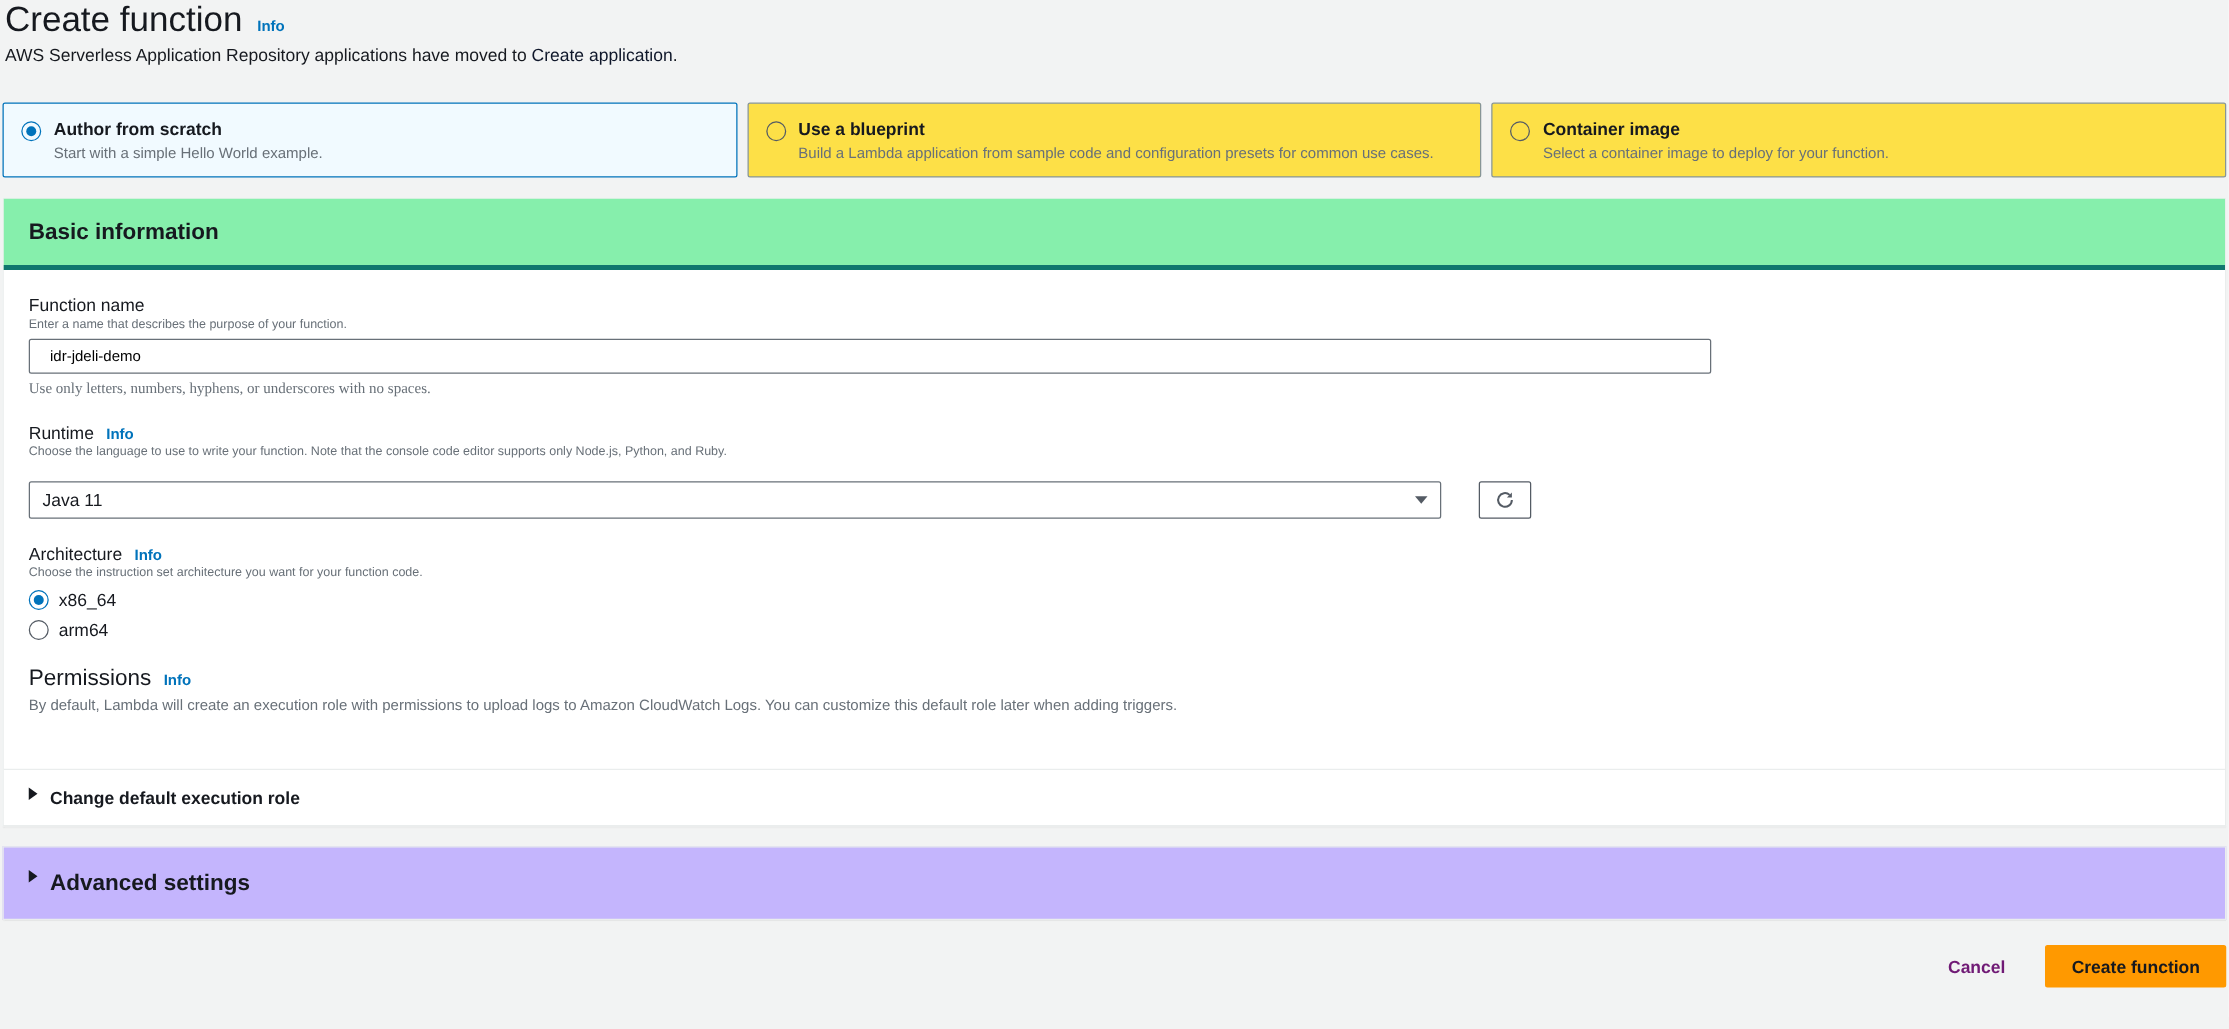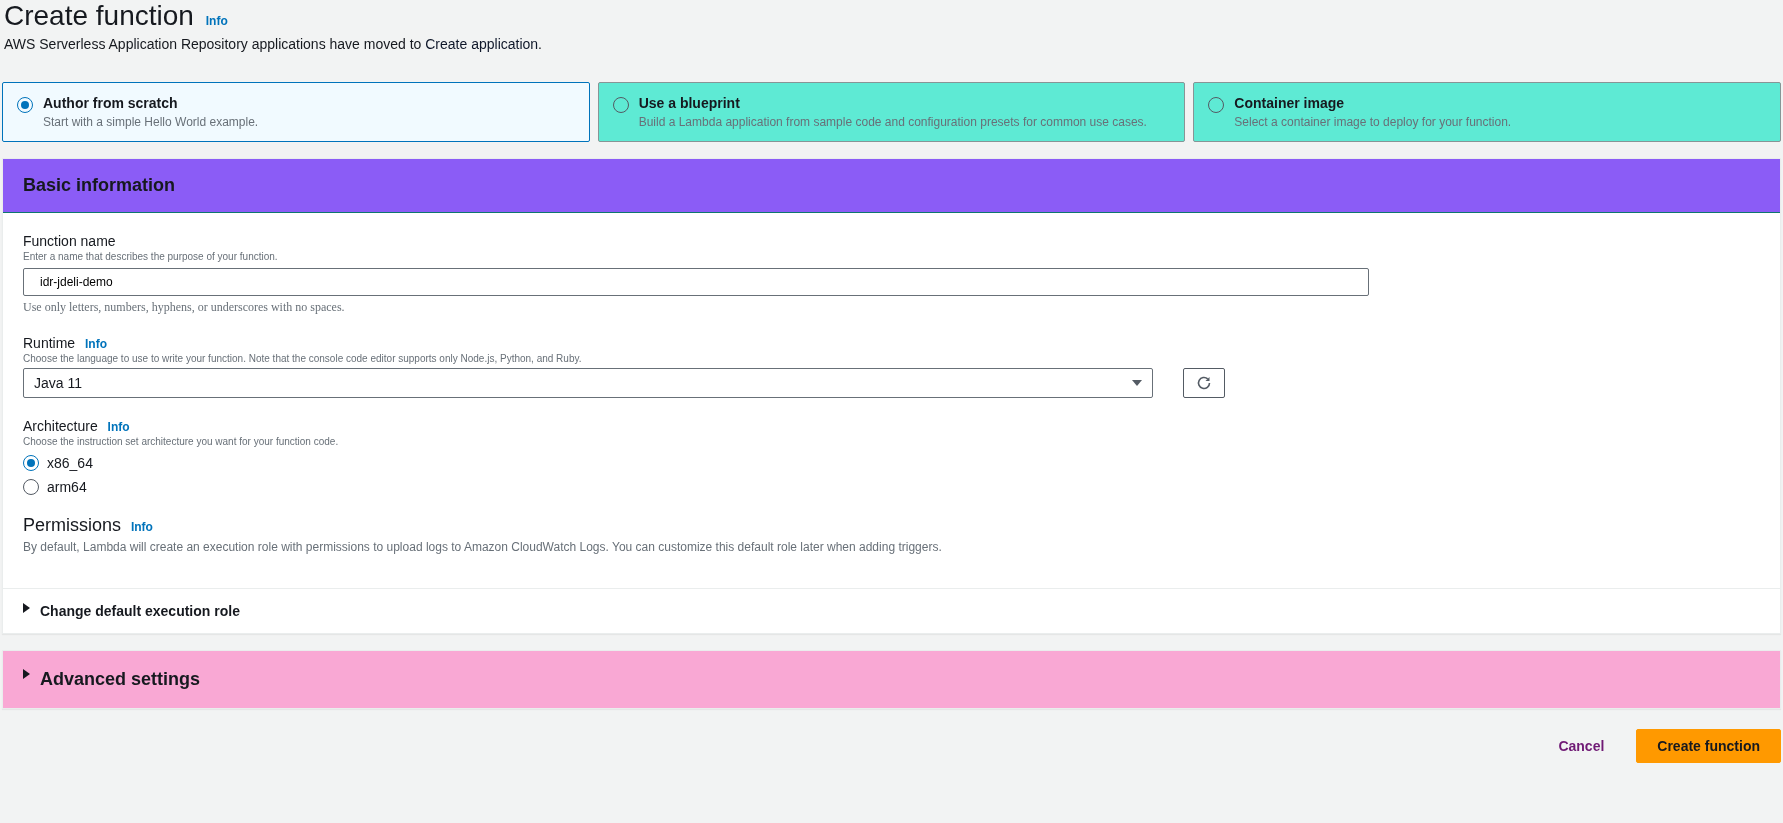--- a/index.html
+++ b/index.html
@@ -43,21 +43,21 @@
     cursor: pointer;
   }
   .option-row {
     display: flex;
     gap: 8px;
     margin: 18px 0 16px 0;
   }
   .option-card {
     flex: 1;
     border: 1px solid #879596;
-    background: #5eead4;
+    background: #fde047;
     border-radius: 2px;
     padding: 12px 14px 12px 14px;
     display: flex;
     align-items: flex-start;
     cursor: pointer;
   }
   .option-card.selected {
     border: 1px solid #0073bb;
     background: #f1faff;
   }
@@ -89,22 +89,22 @@
     margin-top: 4px;
   }
   .panel {
     border: 1px solid #eaeded;
     background: #fff;
     margin-bottom: 16px;
     box-shadow: 0 1px 1px rgba(0,0,0,0.05);
   }
   .panel-header {
     padding: 16px 20px;
-    border-bottom: 1px solid #0f766e;
-    background: #8b5cf6;
+    border-bottom: 4px solid #0f766e;
+    background: #86efac;
   }
   .panel-header h2 {
     font-size: 18px;
     font-weight: 700;
   }
   .panel-body {
     padding: 20px;
   }
   .field { margin-bottom: 20px; }
   .field-label {
@@ -130,21 +130,21 @@
   .constraint {
     font-size: 12px;
     color: #687078;
     margin-top: 4px;
     font-family: Liberation Serif, serif;
   }
   .select-row {
     display: flex;
     align-items: center;
     gap: 30px;
-    margin-top: 4px;
+    margin-top: 18px;
   }
   .select-box {
     width: 1130px;
     max-width: calc(100% - 60px);
     border: 1px solid #687078;
     border-radius: 2px;
     padding: 6px 10px;
     display: flex;
     justify-content: space-between;
     align-items: center;
@@ -187,21 +187,21 @@
   }
   .expand-section {
     border-top: 1px solid #eaeded;
     padding: 14px 20px;
     display: flex;
     align-items: flex-start;
     cursor: pointer;
   }
   .expand-section.standalone {
     border: 1px solid #eaeded;
-    background: #f9a8d4;
+    background: #c4b5fd;
     margin-bottom: 16px;
     padding: 18px 20px;
     box-shadow: 0 1px 1px rgba(0,0,0,0.05);
   }
   .tri {
     width: 0; height: 0;
     border-top: 5px solid transparent;
     border-bottom: 5px solid transparent;
     border-left: 7px solid #16191f;
     margin-right: 10px;
@@ -317,21 +317,21 @@
             </span>
           <span>x86_64</span>
         </div>
         <div class="radio-item">
           <span class="radio-outer"></span>
           <span>arm64</span>
         </div>
       </div>
     </div>
 
-    <div class="field" style="margin-bottom:14px">
+    <div class="field" style="margin-bottom:24px">
       <span class="section-h">Permissions</span>
       <a class="info-link-sm">Info</a>
       <div class="perm-desc">By default, Lambda will create an execution role with permissions to upload logs to Amazon CloudWatch Logs. You can customize this default role later when adding triggers.</div>
     </div>
 
   </div>
   <div class="expand-section">
     <span class="tri"></span>
     <span class="expand-label">Change default execution role</span>
   </div>

